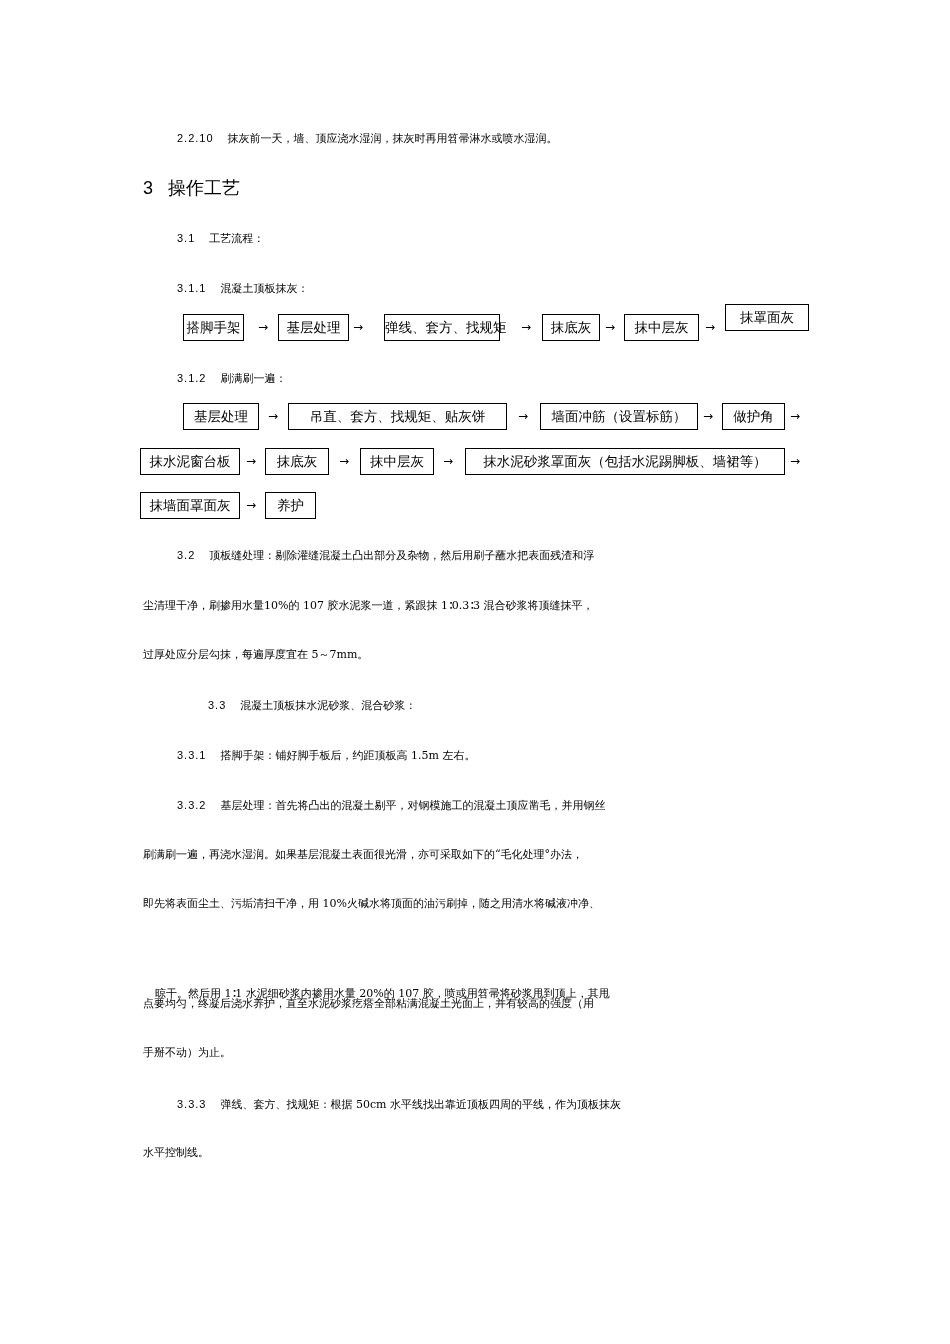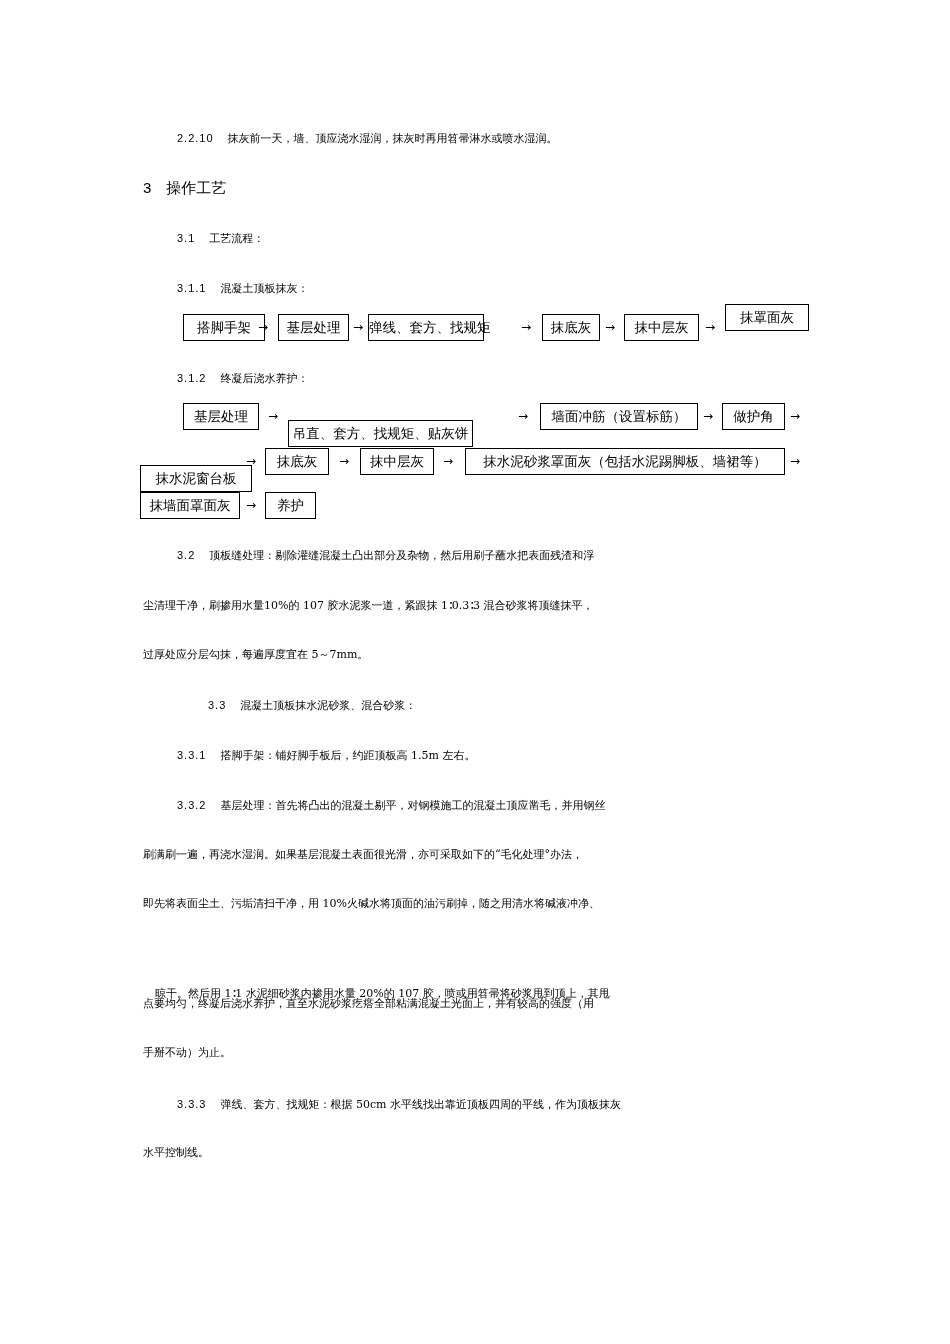--- a/index.html
+++ b/index.html
@@ -6,21 +6,21 @@
   body {
     width: 950px; height: 1344px; position: relative; overflow: hidden;
     font-family: "DejaVu Serif", "Liberation Serif", serif;
     color: #000;
   }
   .line {
     position: absolute; left: 0; white-space: nowrap;
     font-size: 15px; line-height: 20px;
   }
   .num { font-family: "Liberation Sans", "DejaVu Sans", sans-serif; letter-spacing: 1px; margin-right: 14px; }
-  .heading { font-family: "DejaVu Sans", "Liberation Sans", sans-serif; font-size: 15px; }
+  .heading { font-family: "DejaVu Sans", "Liberation Sans", sans-serif; font-size: 18px; }
   .box {
     position: absolute; border: 1px solid #000; box-sizing: border-box;
     height: 27px; font-size: 13.5px; line-height: 25px; text-align: center;
     white-space: nowrap; background: #fff;
   }
   .arrow {
     position: absolute; font-size: 12px; line-height: 14px;
     font-family: "DejaVu Sans", sans-serif;
   }
   .para { font-size: 11px; }
@@ -38,49 +38,49 @@
 
 <div class="line para" style="left:177px; top:228px;">
   <span class="num">3.1</span><span>工艺流程：</span>
 </div>
 
 <div class="line para" style="left:177px; top:278px;">
   <span class="num">3.1.1</span><span>混凝土顶板抹灰：</span>
 </div>
 
 <div>
-  <div class="box" style="left:183px; top:314px; width:82px;">搭脚手架</div>
+  <div class="box" style="left:183px; top:314px; width:61px;">搭脚手架</div>
   <span class="arrow" style="left:258px; top:320px;">→</span>
   <div class="box" style="left:278px; top:314px; width:71px;">基层处理</div>
   <span class="arrow" style="left:353px; top:320px;">→</span>
-  <div class="box" style="left:368px; top:314px; width:116px;">弹线、套方、找规矩</div>
+  <div class="box" style="left:384px; top:314px; width:116px;">弹线、套方、找规矩</div>
   <span class="arrow" style="left:521px; top:320px;">→</span>
   <div class="box" style="left:542px; top:314px; width:58px;">抹底灰</div>
   <span class="arrow" style="left:605px; top:320px;">→</span>
   <div class="box" style="left:624px; top:314px; width:75px;">抹中层灰</div>
   <span class="arrow" style="left:705px; top:320px;">→</span>
   <div class="box" style="left:725px; top:304px; width:84px;">抹罩面灰</div>
 </div>
 
 <div class="line para" style="left:177px; top:368px;">
-  <span class="num">3.1.2</span><span>终凝后浇水养护：</span>
+  <span class="num">3.1.2</span><span>刷满刷一遍：</span>
 </div>
 
 <div>
 
   <div class="box" style="left:183px; top:403px; width:76px;">基层处理</div>
   <span class="arrow" style="left:268px; top:409px;">→</span>
-  <div class="box" style="left:288px; top:420px; width:185px;">吊直、套方、找规矩、贴灰饼</div>
+  <div class="box" style="left:288px; top:403px; width:219px;">吊直、套方、找规矩、贴灰饼</div>
   <span class="arrow" style="left:518px; top:409px;">→</span>
   <div class="box" style="left:540px; top:403px; width:158px;">墙面冲筋（设置标筋）</div>
   <span class="arrow" style="left:703px; top:409px;">→</span>
   <div class="box" style="left:722px; top:403px; width:63px;">做护角</div>
   <span class="arrow" style="left:790px; top:409px;">→</span>
 
-  <div class="box" style="left:140px; top:448px; width:112px;margin-top:17px;">抹水泥窗台板</div>
+  <div class="box" style="left:140px; top:448px; width:100px;">抹水泥窗台板</div>
   <span class="arrow" style="left:246px; top:454px;">→</span>
   <div class="box" style="left:265px; top:448px; width:64px;">抹底灰</div>
   <span class="arrow" style="left:339px; top:454px;">→</span>
   <div class="box" style="left:360px; top:448px; width:74px;">抹中层灰</div>
   <span class="arrow" style="left:443px; top:454px;">→</span>
   <div class="box" style="left:465px; top:448px; width:320px;">抹水泥砂浆罩面灰（包括水泥踢脚板、墙裙等）</div>
   <span class="arrow" style="left:790px; top:454px;">→</span>
 
   <div class="box" style="left:140px; top:492px; width:100px;">抹墙面罩面灰</div>
   <span class="arrow" style="left:246px; top:498px;">→</span>

